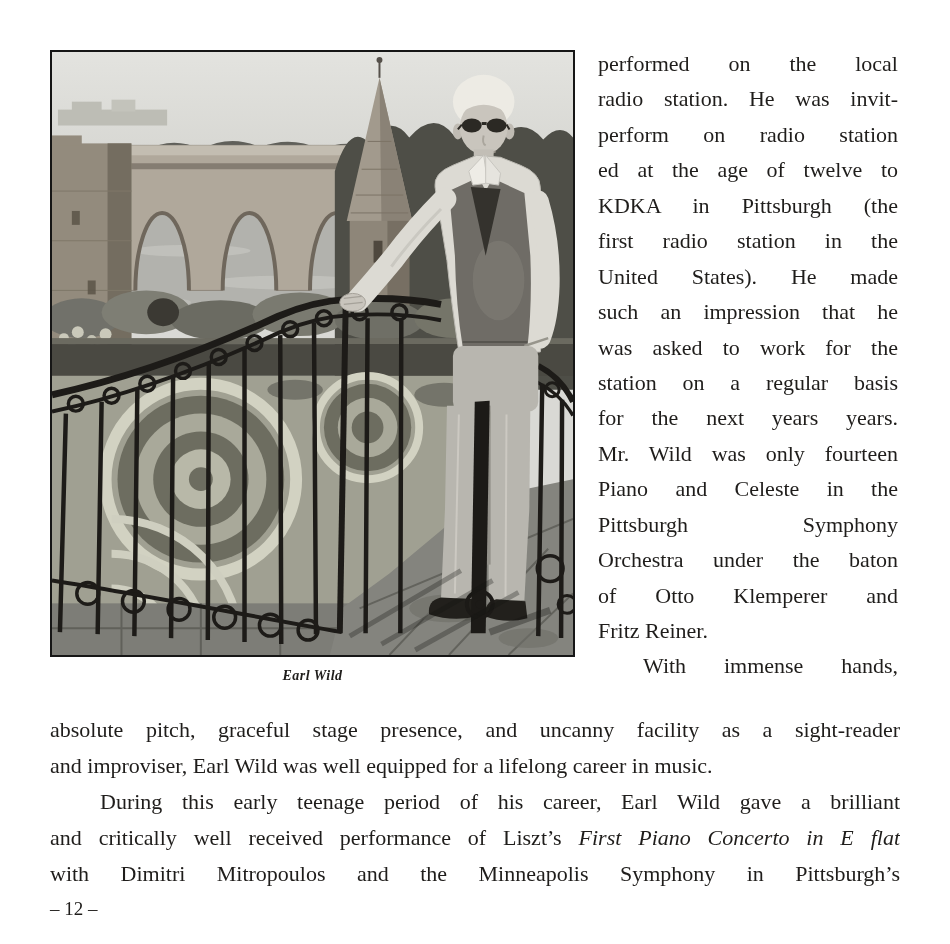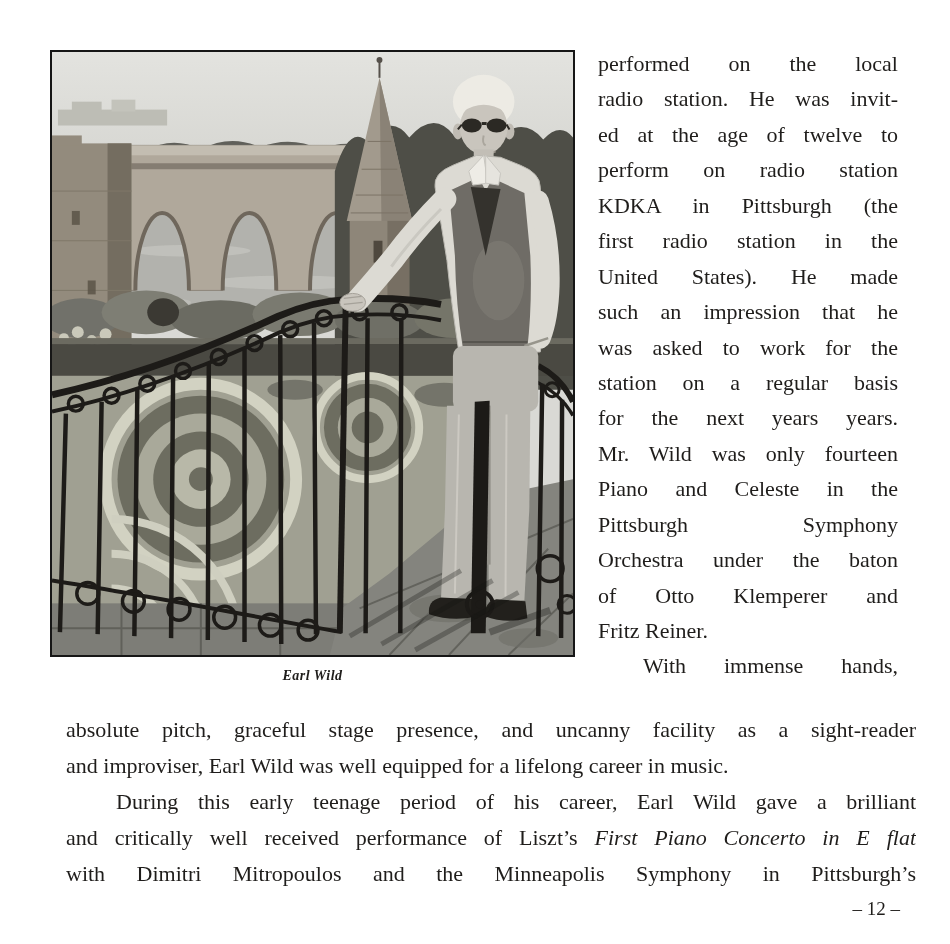--- a/index.html
+++ b/index.html
@@ -14,31 +14,31 @@
   .photo svg { display:block; width:100%; height:100%; }
   .caption {
     position:absolute; left:50px; top:663px; width:525px; text-align:center;
     font-size:14px; font-weight:bold; font-style:italic; letter-spacing:0.5px; line-height:26px;
   }
   .rcol { position:absolute; left:598px; top:46px; width:300px;font-family:Liberation Serif, serif; }
   .rcol .ln {
     height:35.45px; line-height:35.45px; font-size:22px;
     text-align:justify; text-align-last:justify; overflow:hidden;
   }
-  .bottom { position:absolute; left:50px; top:712px; width:850px;margin-left:16px; }
+  .bottom { position:absolute; left:50px; top:712px; width:850px; }
   .bottom .ln {
     height:36px; line-height:36px; font-size:22px;
     text-align:justify; text-align-last:justify; overflow:hidden;
   }
   .ln.end { text-align:right; text-align-last:left; }
   .ln.ind35 { text-indent:45px; }
   .ln.ind50 { text-indent:50px; }
   .it { font-style:italic; }
   .folio {
-    position:absolute; left:50px; top:897px; width:850px; text-align:right;
+    position:absolute; left:50px; top:897px; width:850px; text-align:left;
     font-size:19px; line-height:24px;
   }
 </style>
 </head>
 <body>
 
 <div class="page">
 
   <figure class="photo">
     <svg viewBox="0 0 525 607" preserveAspectRatio="none">
@@ -228,22 +228,22 @@
         <path d="M441,584 L502,562" stroke-width="7" stroke="rgba(20,20,18,0.35)"></path>
       </g>
     </svg>
   </figure>
 
   <div class="caption">Earl Wild</div>
 
   <div class="rcol">
     <div class="ln">performed on the local</div>
     <div class="ln">radio station. He was invit-</div>
+    <div class="ln">perform on radio station</div>
     <div class="ln">ed at the age of twelve to</div>
-    <div class="ln">perform on radio station</div>
     <div class="ln">KDKA in Pittsburgh (the</div>
     <div class="ln">first radio station in the</div>
     <div class="ln">United States). He made</div>
     <div class="ln">such an impression that he</div>
     <div class="ln">was asked to work for the</div>
     <div class="ln">station on a regular basis</div>
     <div class="ln">for the next years years.</div>
     <div class="ln">Mr. Wild was only fourteen</div>
     <div class="ln">Piano and Celeste in the</div>
     <div class="ln">Pittsburgh Symphony</div>

